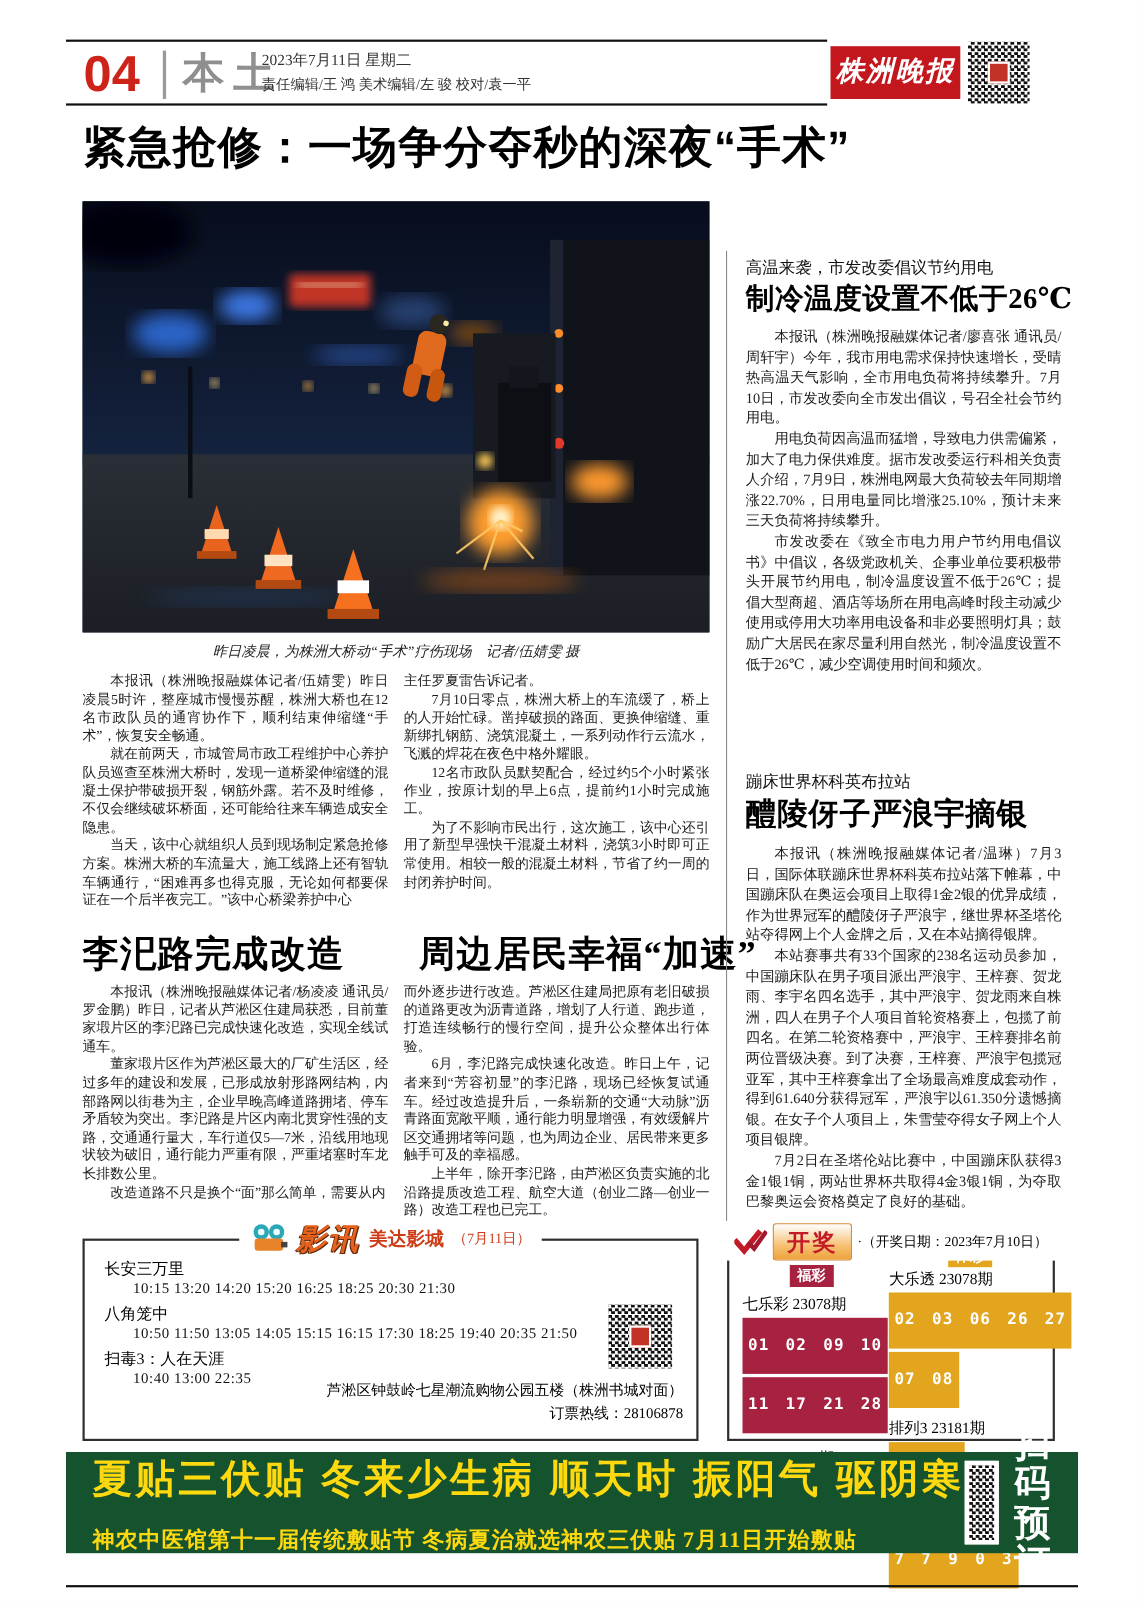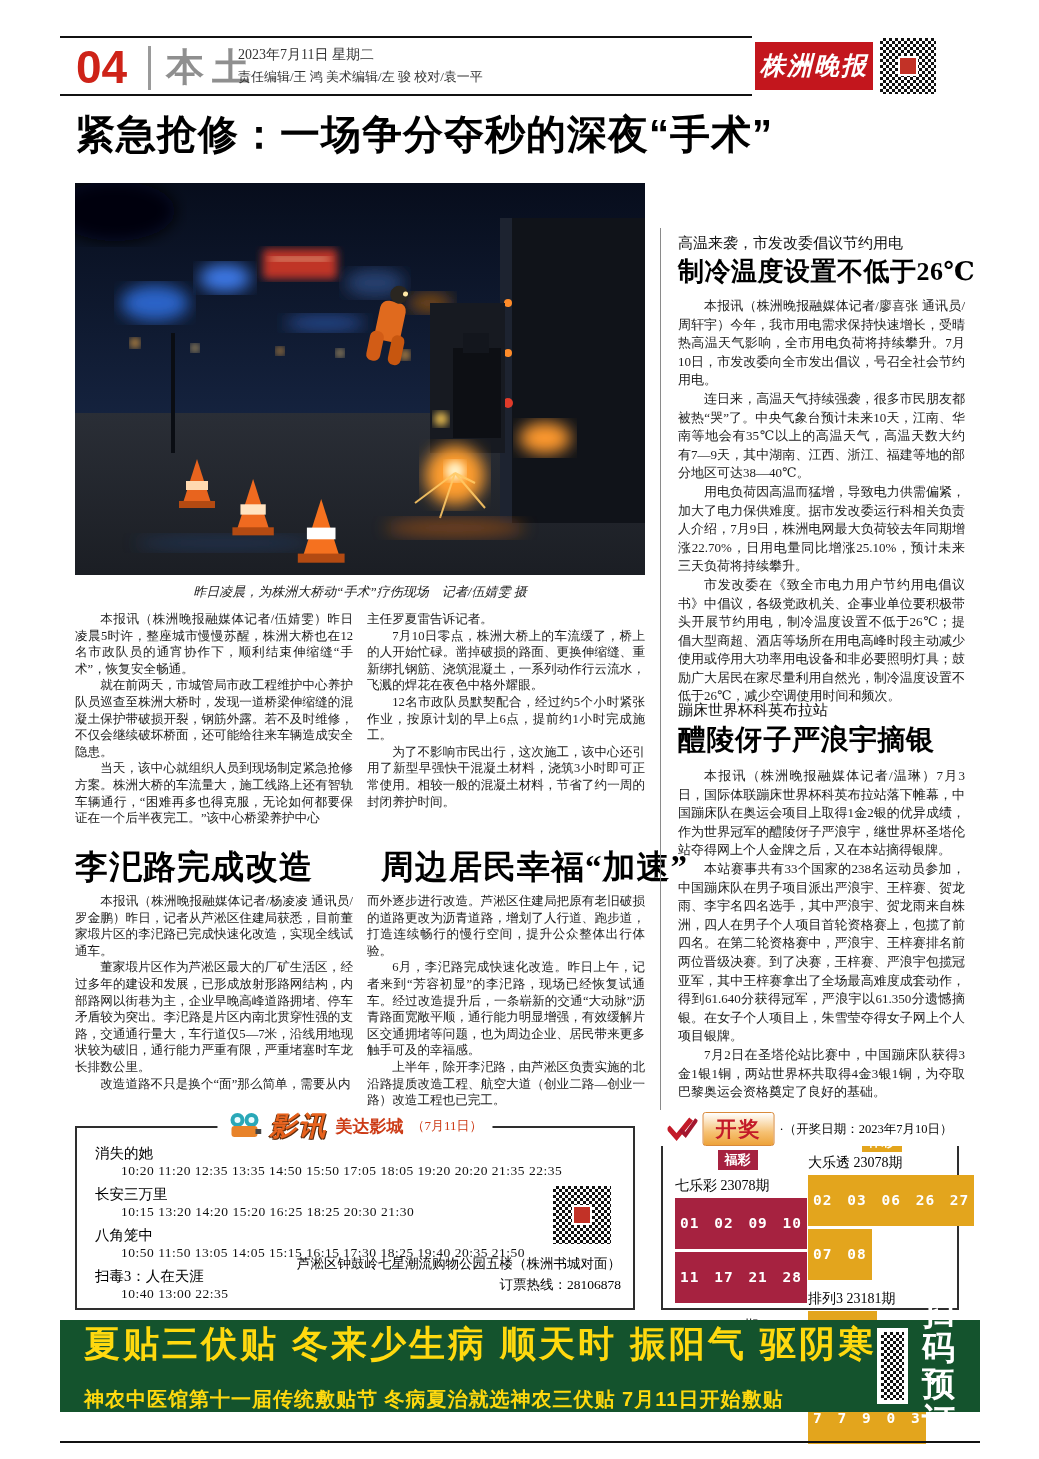--- a/index.html
+++ b/index.html
@@ -59,21 +59,21 @@
   .lotto-name { font-size:14px; color:#000; margin-top:7px; white-space:nowrap; }
   .num-chip { display:inline-block; margin-top:3px; padding:16px 5px; color:#fff; font-weight:bold; font-size:14.5px; line-height:19px; font-family:"DejaVu Sans Mono",monospace; word-spacing:5px; letter-spacing:1px; white-space:nowrap; }
   .fc-chip { background:#a62240; }
   .tc-chip { background:#e3a51d; }
   .lotto-title-badge { display:inline-block; padding:2px 12px; font-weight:900; font-size:21px; color:#c31a28; background:linear-gradient(180deg,#fff 0%,#f6c173 60%,#eda33a 100%); border:1px solid #d98a3a; border-radius:3px; letter-spacing:2px; }
   .lotto-date { font-size:12.5px; color:#000; }
 
   
   .banner { background:#14532d; display:flex; align-items:center; }
   .banner-line1 { font-family:"Liberation Sans","DejaVu Sans",sans-serif; font-weight:900; font-size:36px; color:#ffd90f; letter-spacing:3px; white-space:nowrap; }
-  .banner-line2 { font-family:Liberation Sans, sans-serif; font-weight:bold; font-size:20px; color:#ffd90f; letter-spacing:1px; margin-top:17px; white-space:nowrap; }
+  .banner-line2 { font-family:Liberation Serif, serif; font-weight:bold; font-size:20px; color:#ffd90f; letter-spacing:1px; margin-top:17px; white-space:nowrap; }
   .banner-cta { font-family:"Liberation Sans","DejaVu Sans",sans-serif; font-weight:900; font-size:33px; color:#fff; line-height:1.08; letter-spacing:3px; }
 </style>
 </head>
 <body>
 
 <div class="page">
 
   <div class="abs rule" style="left:60px; top:36px; width:692px; height:2px;"></div>
   <div class="abs rule" style="left:60px; top:94px; width:692px; height:2px;"></div>
 
@@ -206,21 +206,20 @@
       <p>上半年，除开李汜路，由芦淞区负责实施的北沿路提质改造工程、航空大道（创业二路—创业一路）改造工程也已完工。</p>
     </div>
   </div>
 
   <div class="abs v-divider" style="left:660px; top:228px; height:882px;"></div>
 
   <div class="abs kicker" style="left:678px; top:234px;">高温来袭，市发改委倡议节约用电</div>
   <div class="abs side-headline" style="left:678px; top:254px;">制冷温度设置不低于26℃</div>
   <div class="abs side-body" style="left:678px; top:297px; width:287px;">
     <p>本报讯（株洲晚报融媒体记者/廖喜张 通讯员/周轩宇）今年，我市用电需求保持快速增长，受晴热高温天气影响，全市用电负荷将持续攀升。7月10日，市发改委向全市发出倡议，号召全社会节约用电。</p>
-    <p>连日来，高温天气持续强袭，很多市民朋友都被热“哭”了。中央气象台预计未来10天，江南、华南等地会有35℃以上的高温天气，高温天数大约有7—9天，其中湖南、江西、浙江、福建等地的部分地区可达38—40℃。</p>
     <p>用电负荷因高温而猛增，导致电力供需偏紧，加大了电力保供难度。据市发改委运行科相关负责人介绍，7月9日，株洲电网最大负荷较去年同期增涨22.70%，日用电量同比增涨25.10%，预计未来三天负荷将持续攀升。</p>
     <p>市发改委在《致全市电力用户节约用电倡议书》中倡议，各级党政机关、企事业单位要积极带头开展节约用电，制冷温度设置不低于26℃；提倡大型商超、酒店等场所在用电高峰时段主动减少使用或停用大功率用电设备和非必要照明灯具；鼓励广大居民在家尽量利用自然光，制冷温度设置不低于26℃，减少空调使用时间和频次。</p>
   </div>
 
   <div class="abs kicker" style="left:678px; top:701px;">蹦床世界杯科英布拉站</div>
   <div class="abs side-headline" style="left:678px; top:721px; font-size:28px;">醴陵伢子严浪宇摘银</div>
   <div class="abs side-body" style="left:678px; top:767px; width:287px;">
     <p>本报讯（株洲晚报融媒体记者/温琳）7月3日，国际体联蹦床世界杯科英布拉站落下帷幕，中国蹦床队在奥运会项目上取得1金2银的优异成绩，作为世界冠军的醴陵伢子严浪宇，继世界杯圣塔伦站夺得网上个人金牌之后，又在本站摘得银牌。</p>
     <p>本站赛事共有33个国家的238名运动员参加，中国蹦床队在男子项目派出严浪宇、王梓赛、贺龙雨、李宇名四名选手，其中严浪宇、贺龙雨来自株洲，四人在男子个人项目首轮资格赛上，包揽了前四名。在第二轮资格赛中，严浪宇、王梓赛排名前两位晋级决赛。到了决赛，王梓赛、严浪宇包揽冠亚军，其中王梓赛拿出了全场最高难度成套动作，得到61.640分获得冠军，严浪宇以61.350分遗憾摘银。在女子个人项目上，朱雪莹夺得女子网上个人项目银牌。</p>
     <p>7月2日在圣塔伦站比赛中，中国蹦床队获得3金1银1铜，两站世界杯共取得4金3银1铜，为夺取巴黎奥运会资格奠定了良好的基础。</p>
@@ -236,24 +235,20 @@
         <rect x="4" y="14" width="26" height="11" rx="3" fill="#e8832a"></rect>
         <rect x="28" y="17" width="6" height="5" fill="#444"></rect>
       </svg>
       <span class="cinema-brand">影讯</span>
       <span class="cinema-name">美达影城</span>
         <span class="cinema-date">（7月11日）</span>
     </div>
 
     <div style="padding:16px 18px 0 18px;">
       <div class="movie">
-        <div class="movie-title">消失的她</div>
-        <div class="movie-times">10:20 11:20 12:35 13:35 14:50 15:50 17:05 18:05 19:20 20:20 21:35 22:35</div>
-      </div>
-      <div class="movie">
         <div class="movie-title">长安三万里</div>
         <div class="movie-times">10:15 13:20 14:20 15:20 16:25 18:25 20:30 21:30</div>
       </div>
       <div class="movie">
         <div class="movie-title">八角笼中</div>
         <div class="movie-times">10:50 11:50 13:05 14:05 15:15 16:15 17:30 18:25 19:40 20:35 21:50</div>
       </div>
       <div class="movie" style="width:250px;">
         <div class="movie-title">扫毒3：人在天涯</div>
         <div class="movie-times">10:40 13:00 22:35</div>

